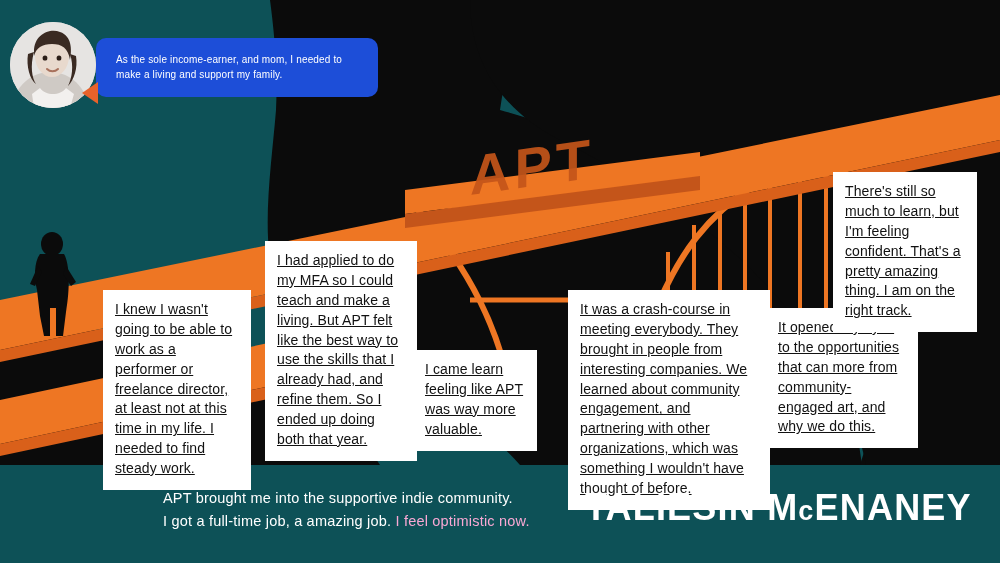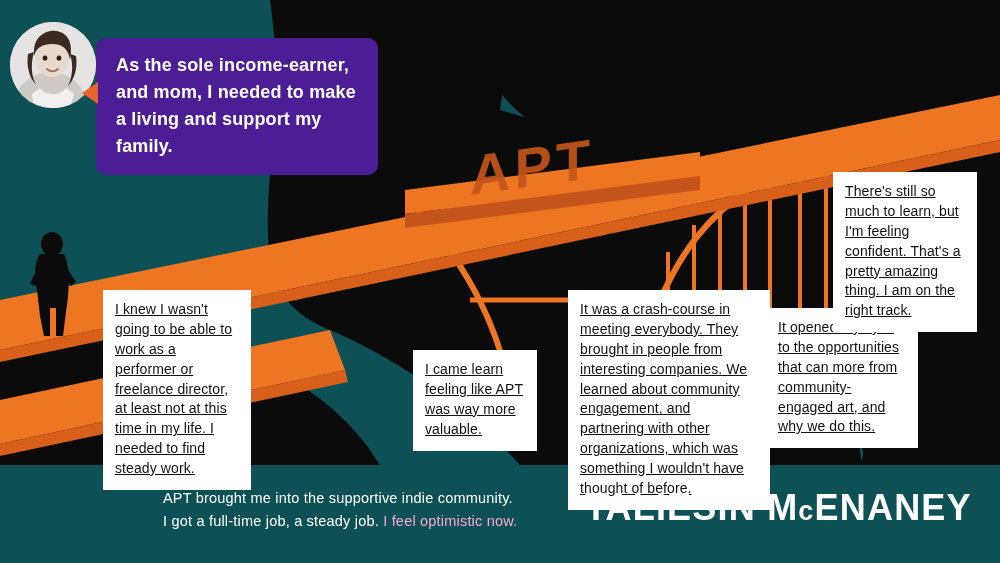--- a/index.html
+++ b/index.html
@@ -32,26 +32,26 @@
     padding: 10px 12px 11px 12px;
     box-sizing: border-box;
     letter-spacing: 0.1px;
     text-decoration: underline;
   }
   .card p { margin: 0; }
 
   
   .bubble {
     position: absolute;
-    background: #4c1d95;
+    background: #1d4ed8;
     color: #ffffff;
     border-radius: 10px;
-    font-size: 18px;
+    font-size: 10px;
     line-height: 1.5;
-    font-weight: bold;
+    font-weight: normal;
     padding: 14px 18px 15px 20px;
     box-sizing: border-box;
     letter-spacing: 0.15px;
   }
   .bubble:after {
     content: "";
     position: absolute;
     left: -14px;
     top: 44px;
     width: 0;
@@ -178,37 +178,40 @@
   </div>
 
   <div class="bubble" style="left:96px; top:38px; width:282px;">
     <p>As the sole income-earner, and mom, I needed to make a living and support my family.</p>
   </div>
 
   <div class="card" style="left:103px; top:290px; width:148px;">
     <p>I knew I wasn't going to be able to work as a performer or freelance director, at least not at this time in my life. I needed to find steady work.</p>
   </div>
 
+  <div class="card" style="left:265px; top:241px; width:152px;">
+    <p>I had applied to do my MFA so I could teach and make a living. But APT felt like the best way to use the skills that I already had, and refine them. So I ended up doing both that year.</p>
+  </div>
 
   <div class="card" style="left:413px; top:350px; width:124px;">
     <p>I came learn feeling like APT was way more valuable.</p>
   </div>
 
   <div class="card" style="left:568px; top:290px; width:202px;">
     <p>It was a crash-course in meeting everybody. They brought in people from interesting companies. We learned about community engagement, and partnering with other organizations, which was something I wouldn't have thought of before.</p>
   </div>
 
   <div class="card" style="left:766px; top:308px; width:152px;">
     <p>It opened my eyes to the opportunities that can more from community-engaged art, and why we do this.</p>
   </div>
 
   <div class="card" style="left:833px; top:172px; width:144px;">
     <p>There's still so much to learn, but I'm feeling confident. That's a pretty amazing thing. I am on the right track.</p>
   </div>
 
   <div class="tagline">
     <div>APT brought me into the supportive indie community.</div>
-    <div><span>I got a full-time job, a steady job. </span><span class="accent">I feel optimistic now.</span></div>
+    <div><span>I got a full-time job, a amazing job. </span><span class="accent">I feel optimistic now.</span></div>
   </div>
 
   <div class="name"><span>TALIESIN M</span><span class="small">c</span><span>ENANEY</span></div>
 
 </div>
 
 </body></html>

